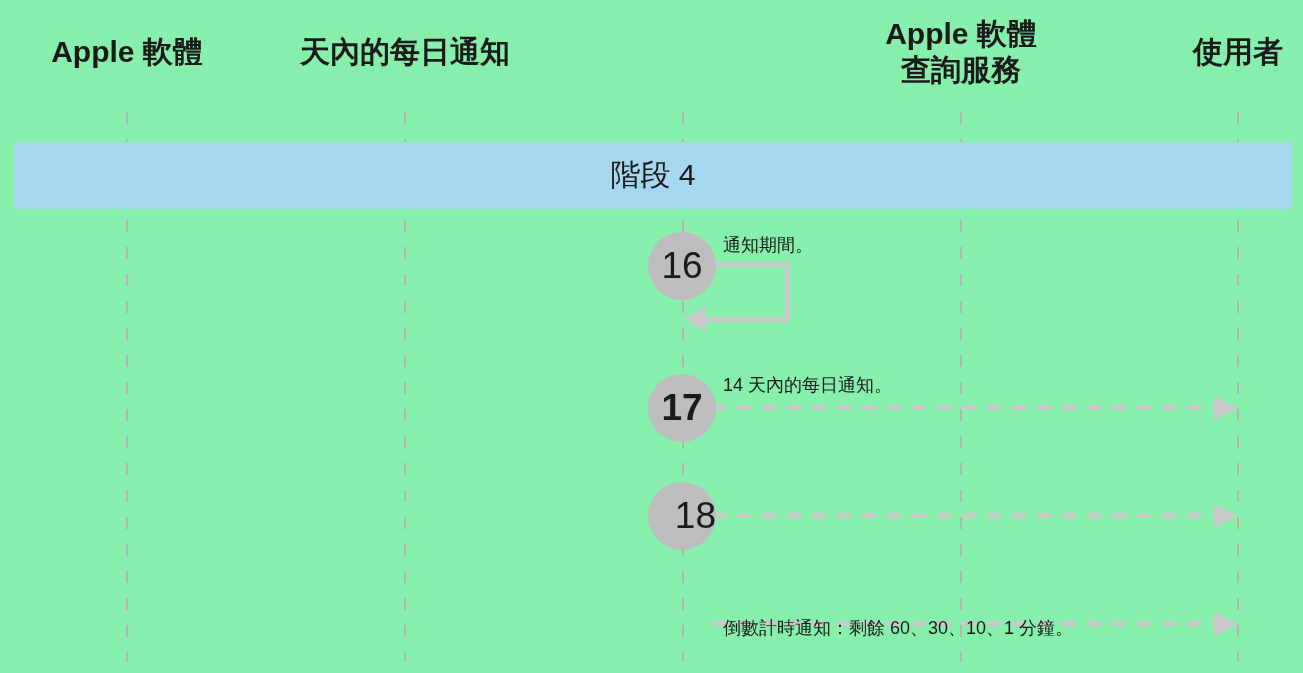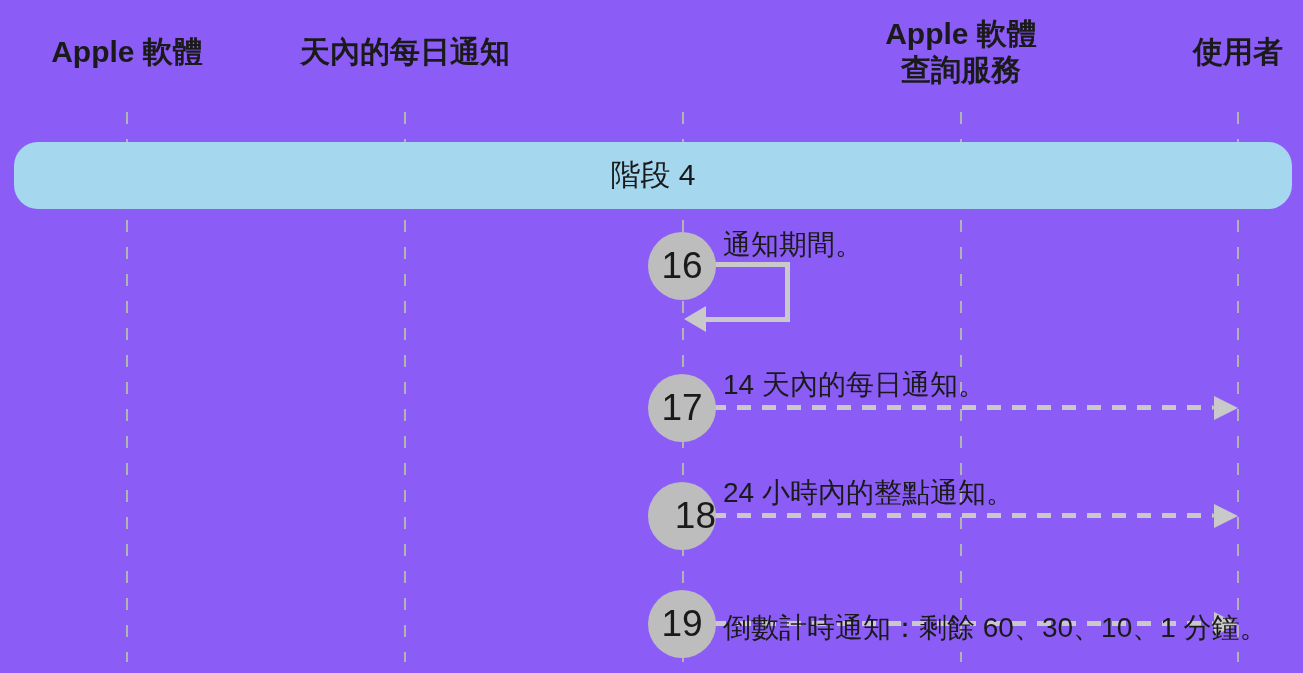--- a/index.html
+++ b/index.html
@@ -4,56 +4,56 @@
 <style>
   :root{
     --banner-blue:#A5D8EF;
     --circle-gray:#BDBDBD;
     --arrow-gray:#C9C9C9;
     --lifeline-gray:#B3B3B3;
     --text-dark:#1A1A1A;
   }
   html,body{margin:0;padding:0;background:#fff;}
   body{font-family:"Liberation Sans","DejaVu Sans",sans-serif;color:var(--text-dark);}
-  .diagram{position:relative;width:1303px;height:673px;background:#8b5cf6;overflow:hidden;}
+  .diagram{position:relative;width:1303px;height:673px;background:#86efac;overflow:hidden;}
 
   
   .lifeline{
     position:absolute;top:112px;height:550px;width:2px;
     background:repeating-linear-gradient(180deg,var(--lifeline-gray) 0 12px,transparent 12px 27px);
   }
   .ll-1{left:126px;} .ll-2{left:404px;} .ll-3{left:682px;} .ll-4{left:960px;} .ll-5{left:1237px;}
 
   
   .header{
     position:absolute;top:14px;height:76px;width:260px;
     display:flex;flex-direction:column;align-items:center;justify-content:center;
     text-align:center;font-size:30px;font-weight:600;line-height:36px;white-space:nowrap;
   }
   .h-1{left:-3px;} .h-2{left:275px;} .h-3{left:553px;} .h-4{left:831px;} .h-5{left:1108px;}
 
   
   .banner{
     position:absolute;left:14px;top:142px;width:1278px;height:67px;
-    background:var(--banner-blue);border-radius:24px;
+    background:var(--banner-blue);border-radius:3px;
     display:flex;align-items:center;justify-content:center;
     font-size:30px;font-weight:400;
   }
 
   
   .circle{
     position:absolute;left:648px;width:68px;height:68px;border-radius:50%;
     background:var(--circle-gray);display:flex;align-items:center;justify-content:center;
     font-size:37px;font-weight:400;color:var(--text-dark);
   }
-  .c-16{top:232px;} .c-17{top:374px;} .c-18{top:482px;justify-content:flex-end;} .c-19{top:590px;}
+  .c-16{top:232px;} .c-17{top:374px;font-weight:bold;} .c-18{top:482px;justify-content:flex-end;} .c-19{top:590px;}
 
   
   .step-label{
-    position:absolute;left:723px;font-size:28px;font-weight:400;
+    position:absolute;left:723px;font-size:18px;font-weight:400;
     white-space:nowrap;line-height:28px;
   }
   .l-16{top:231px;} .l-17{top:371px;} .l-18{top:479px;} .l-19{top:614px;}
 
   
   .dash-line{
     position:absolute;left:712px;width:502px;height:5px;border-radius:3px;
     background:repeating-linear-gradient(90deg,var(--arrow-gray) 0 14px,transparent 14px 25px);
   }
   .d-17{top:405px;} .d-18{top:513px;} .d-19{top:621px;}
@@ -120,22 +120,18 @@
   <div class="circle c-17">
     <span>17</span>
   </div>
   <div class="step-label l-17">14 天內的每日通知。</div>
 
   <div class="dash-line d-18"></div>
   <div class="arrow-right a-18"></div>
   <div class="circle c-18">
     <span>18</span>
   </div>
-  <div class="step-label l-18">24 小時內的整點通知。</div>
 
   <div class="dash-line d-19"></div>
   <div class="arrow-right a-19"></div>
-  <div class="circle c-19">
-    <span>19</span>
-  </div>
   <div class="step-label l-19">倒數計時通知：剩餘 60、30、10、1 分鐘。</div>
 
 </div>
 
 </body></html>

